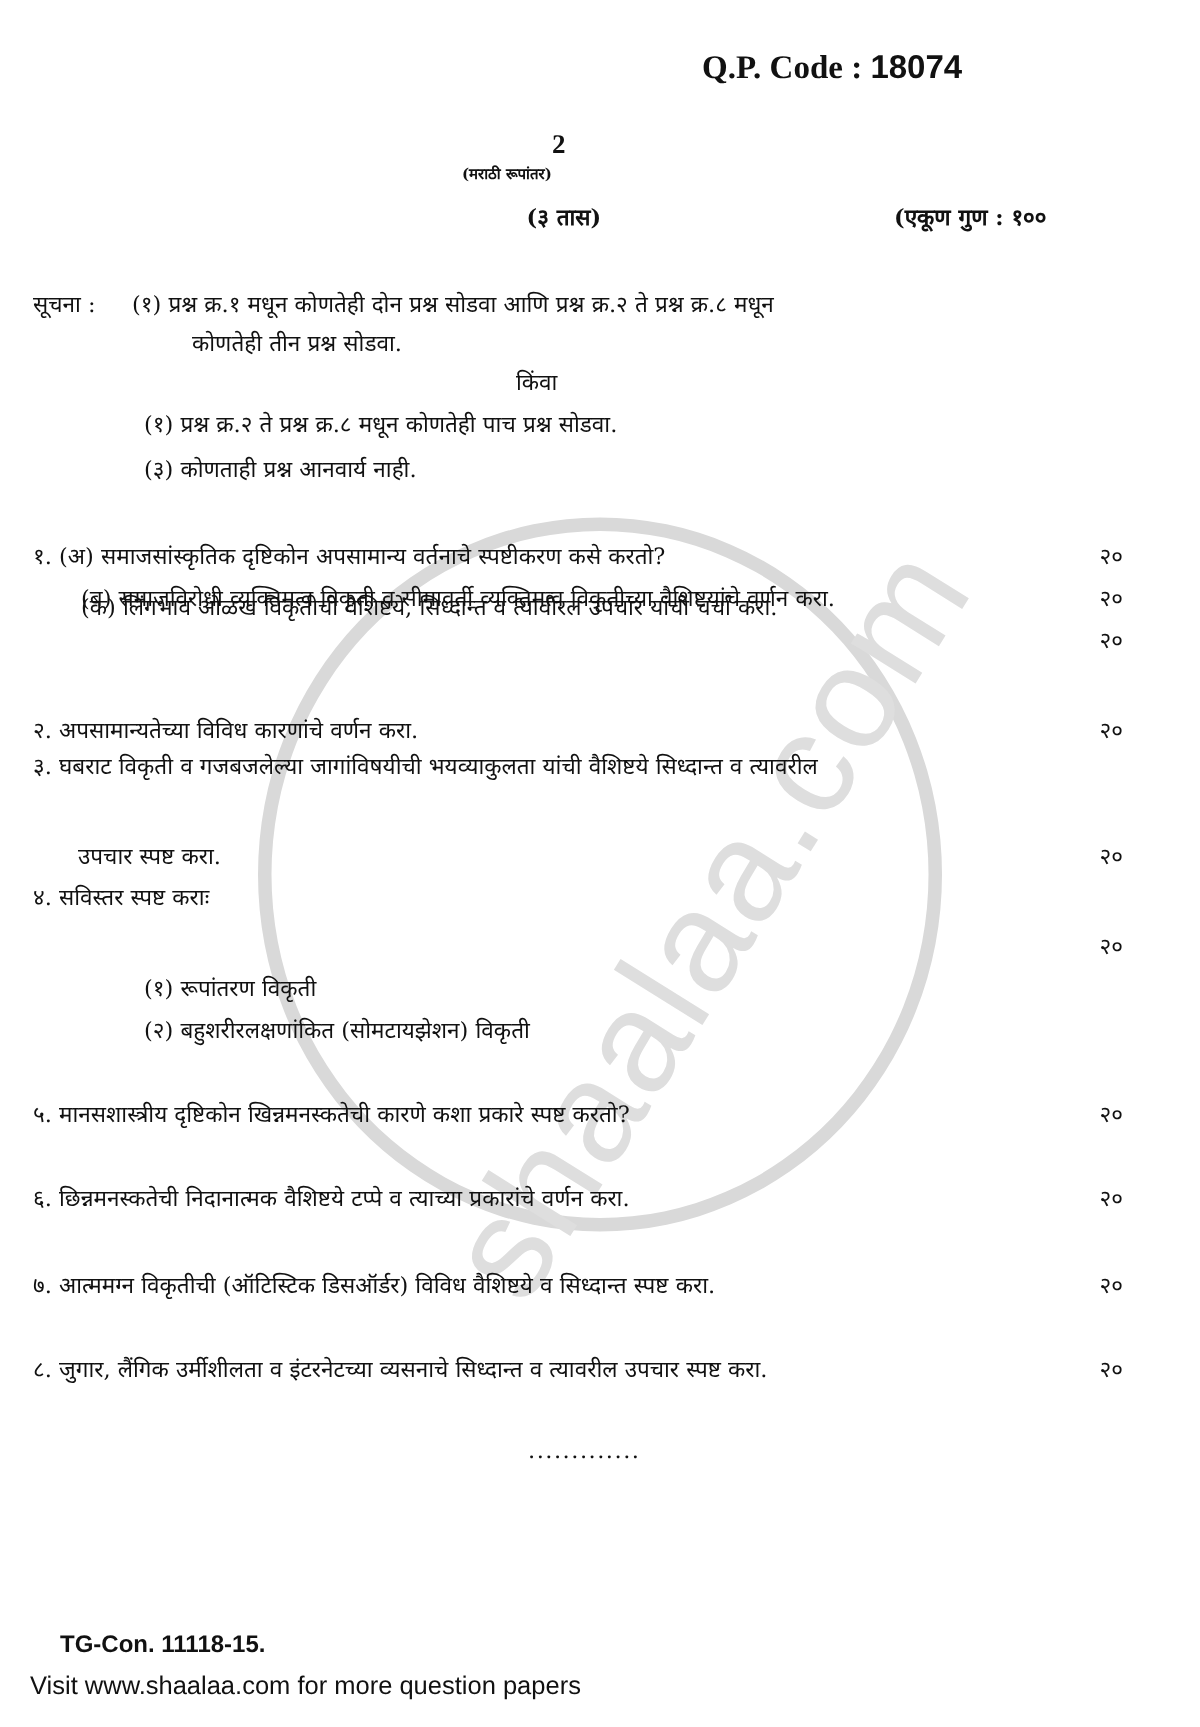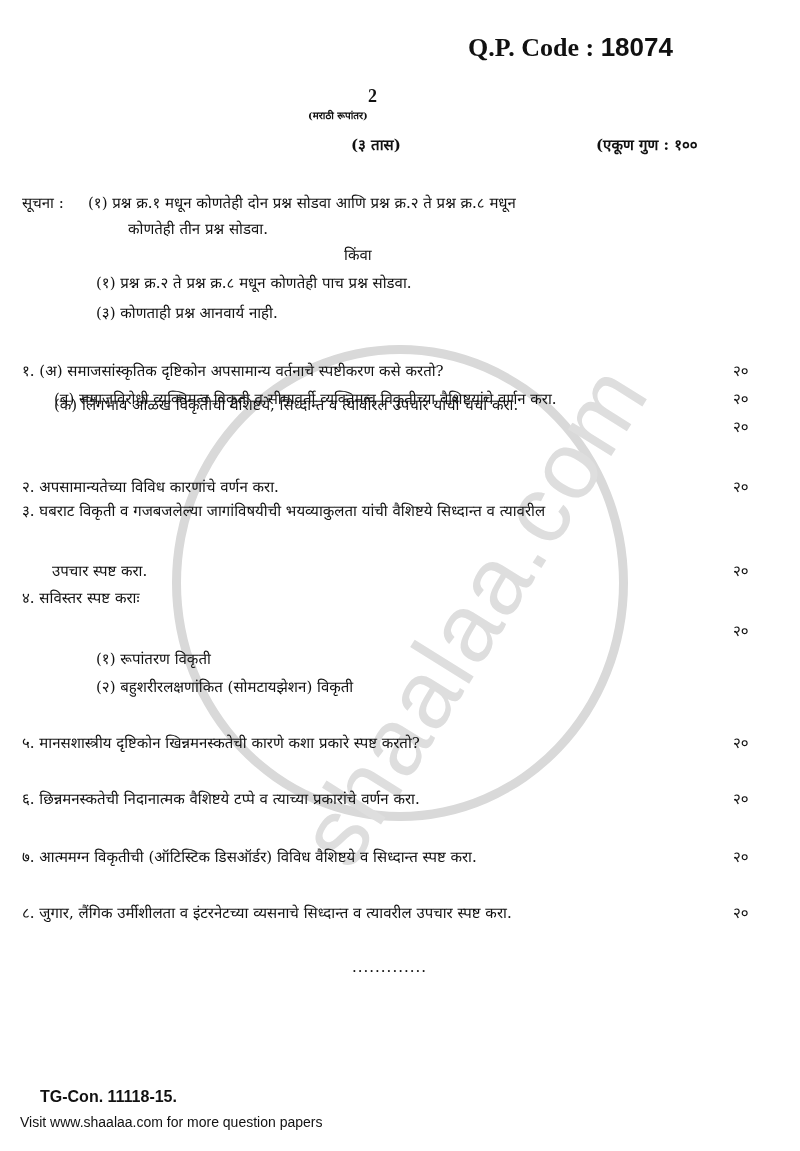--- a/index.html
+++ b/index.html
@@ -1,21 +1,21 @@
 <!DOCTYPE html>
 <html><head>
   <meta charset="utf-8">
   <style>
     html, body { margin: 0; padding: 0; }
     body {
       width: 800px; height: 1151px; background: #ffffff; position: relative; overflow: hidden;
       font-family: "DejaVu Serif", serif; color: #111111;
     }
     .abs { position: absolute; white-space: nowrap; }
-    .qp-code { left: 468px; top: 32px; font-family: "Liberation Serif", serif; font-weight: bold; font-size: 26px; }
+    .qp-code { left: 468px; top: 32px; font-family: "Liberation Serif", serif; font-weight: bold; font-size: 22px; }
     .qp-code .num { font-family: "Liberation Sans", sans-serif; font-weight: bold; }
     .page-no { left: 368px; top: 86px; font-family: "Liberation Serif", serif; font-weight: bold; font-size: 18px; }
     .subtitle { left: 308px; top: 108px; font-weight: bold; font-size: 10px; }
     .duration { left: 351px; top: 134px; font-weight: bold; font-size: 15px; }
     .marks-total { left: 596px; top: 134px; font-weight: bold; font-size: 15px; text-align: right; }
 
     .dev { font-size: 15px; line-height: 22px; }
     .b { font-weight: normal; }
     .marks { position: absolute; left: 733px; font-size: 15px; }
 
@@ -23,21 +23,21 @@
       position: absolute; left: 172px; top: 345px; width: 456px; height: 476px;
       border: 9px solid #d9d9d9; border-radius: 50%; box-sizing: border-box; pointer-events: none;
     }
     .watermark-text {
       position: absolute; left: 190px; top: 560px; font-family: "Liberation Sans", sans-serif;
       font-size: 96px; color: #dedede; transform: rotate(-58deg); transform-origin: center;
       pointer-events: none; letter-spacing: 2px;
     }
     .dots { left: 352px; top: 958px; font-size: 15px; letter-spacing: 1px; }
     .footer-code { left: 40px; top: 1088px; font-family: "Liberation Sans", sans-serif; font-weight: bold; font-size: 16px; }
-    .footer-visit { left: 20px; top: 1114px; font-family: "Liberation Sans", sans-serif; font-size: 14px; }
+    .footer-visit { left: 20px; top: 1114px; font-family: "Liberation Sans", sans-serif; font-size: 17px; }
     .content { position: relative; z-index: 2; }
   </style>
 </head>
 <body>
 
 <div class="watermark-circle"></div>
 <div class="abs watermark-text">shaalaa.com</div>
 
 <div class="content">
   <div class="abs qp-code">

